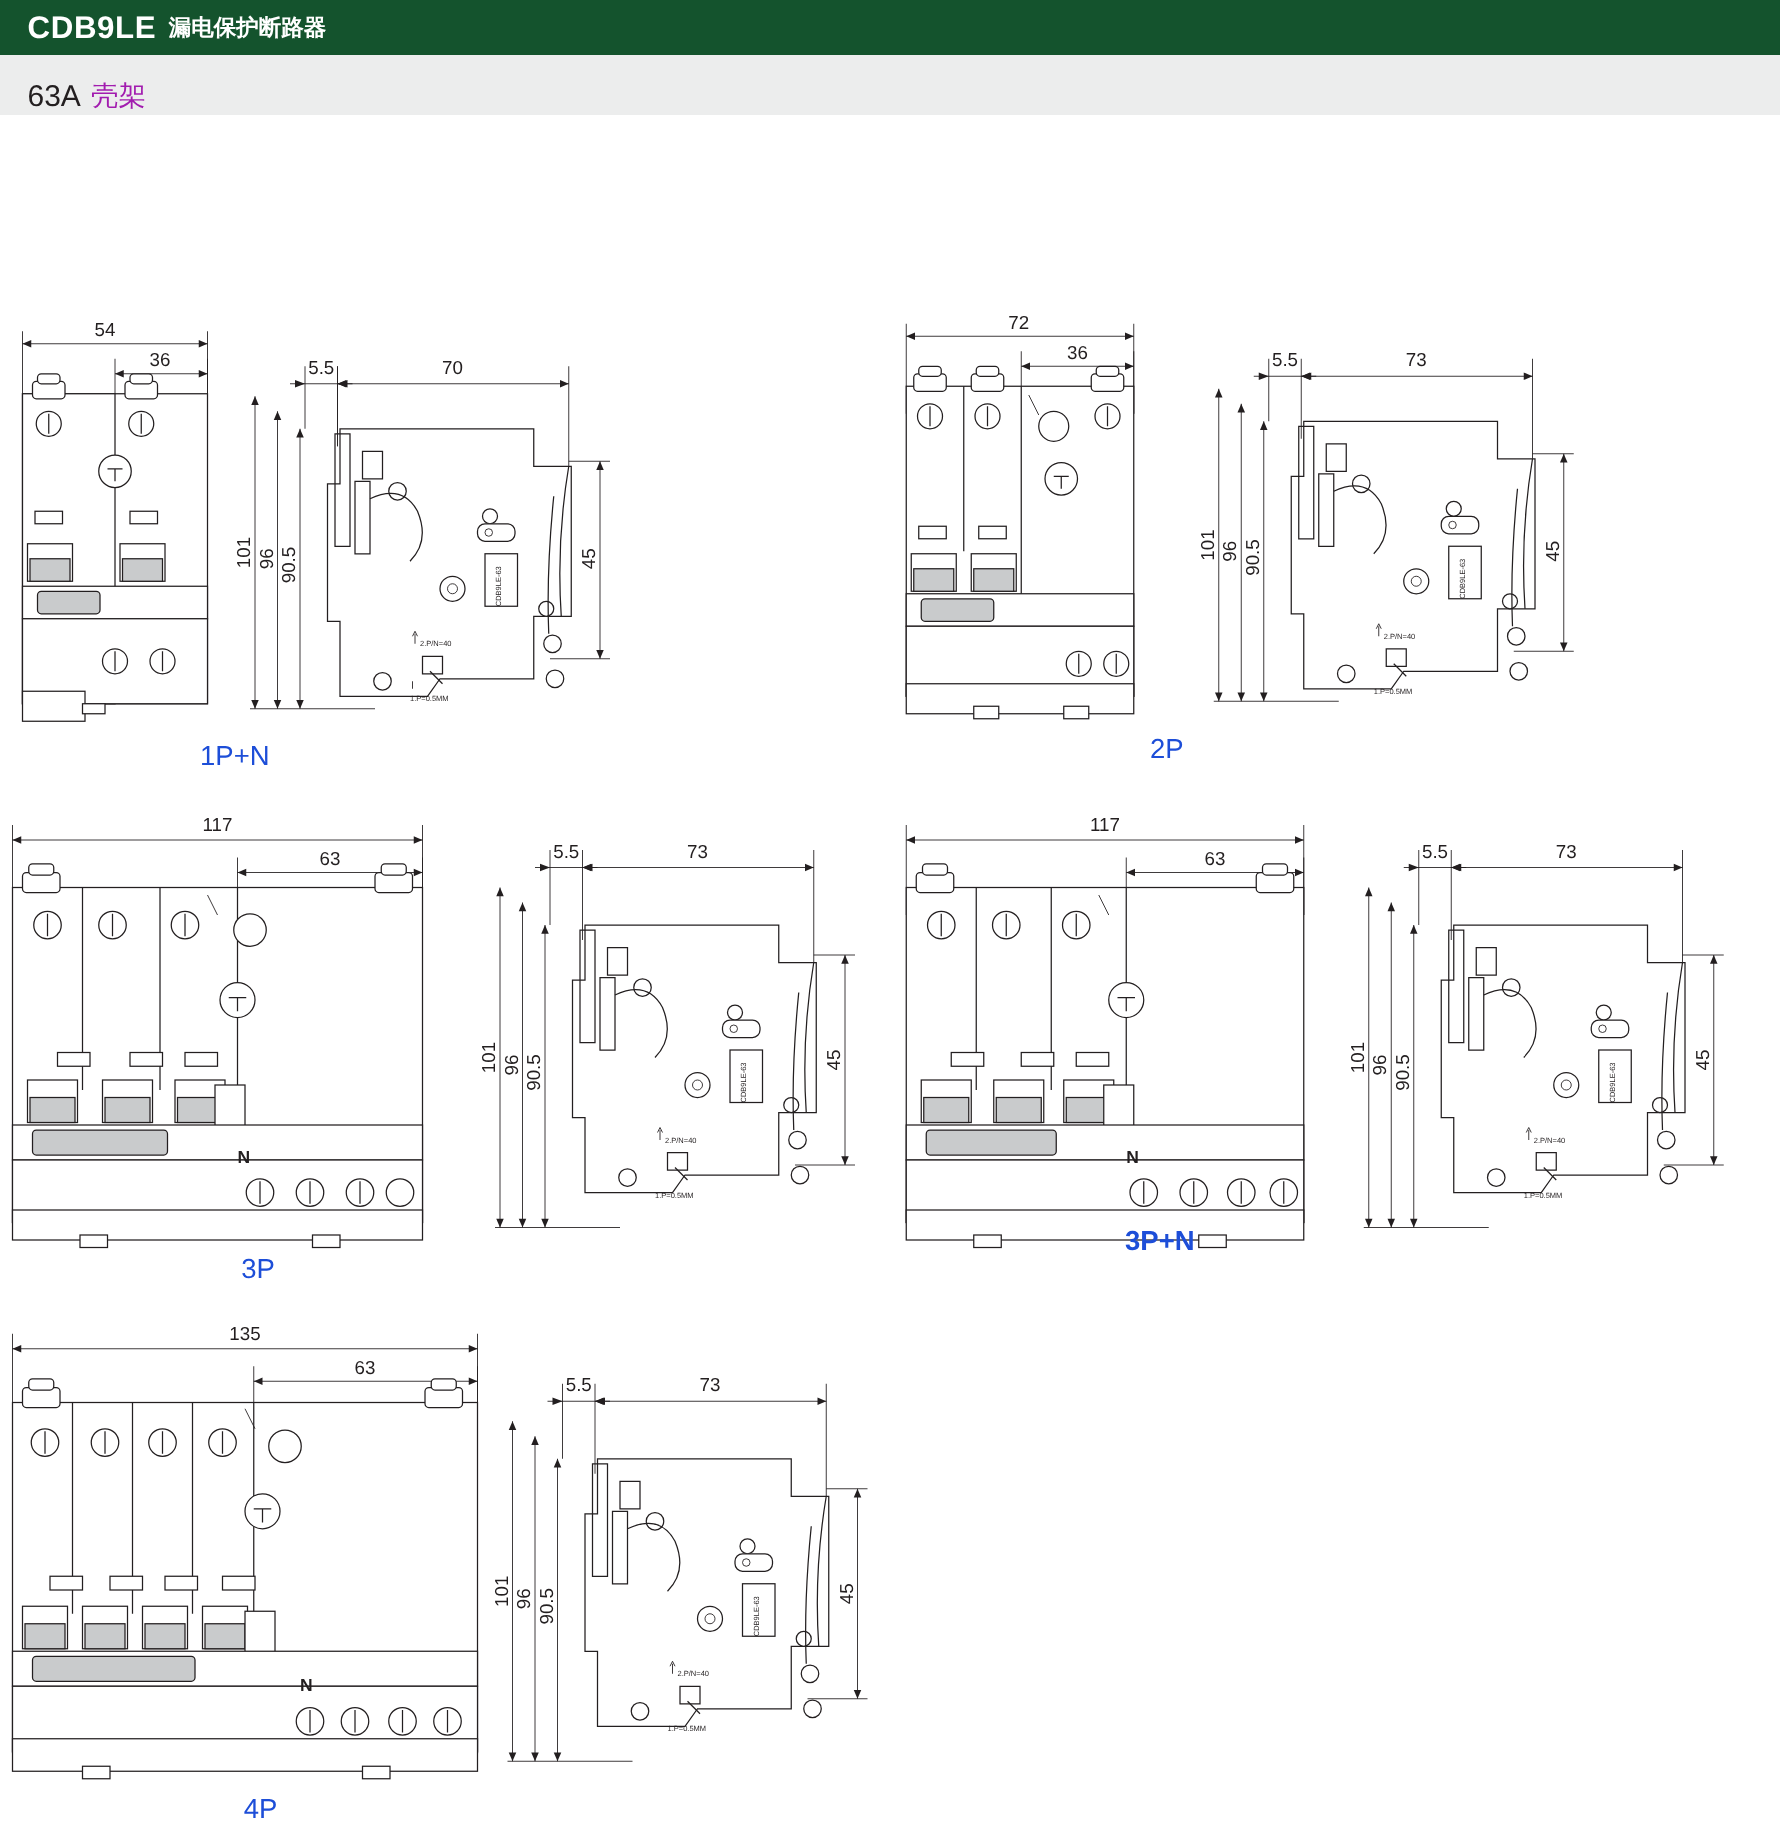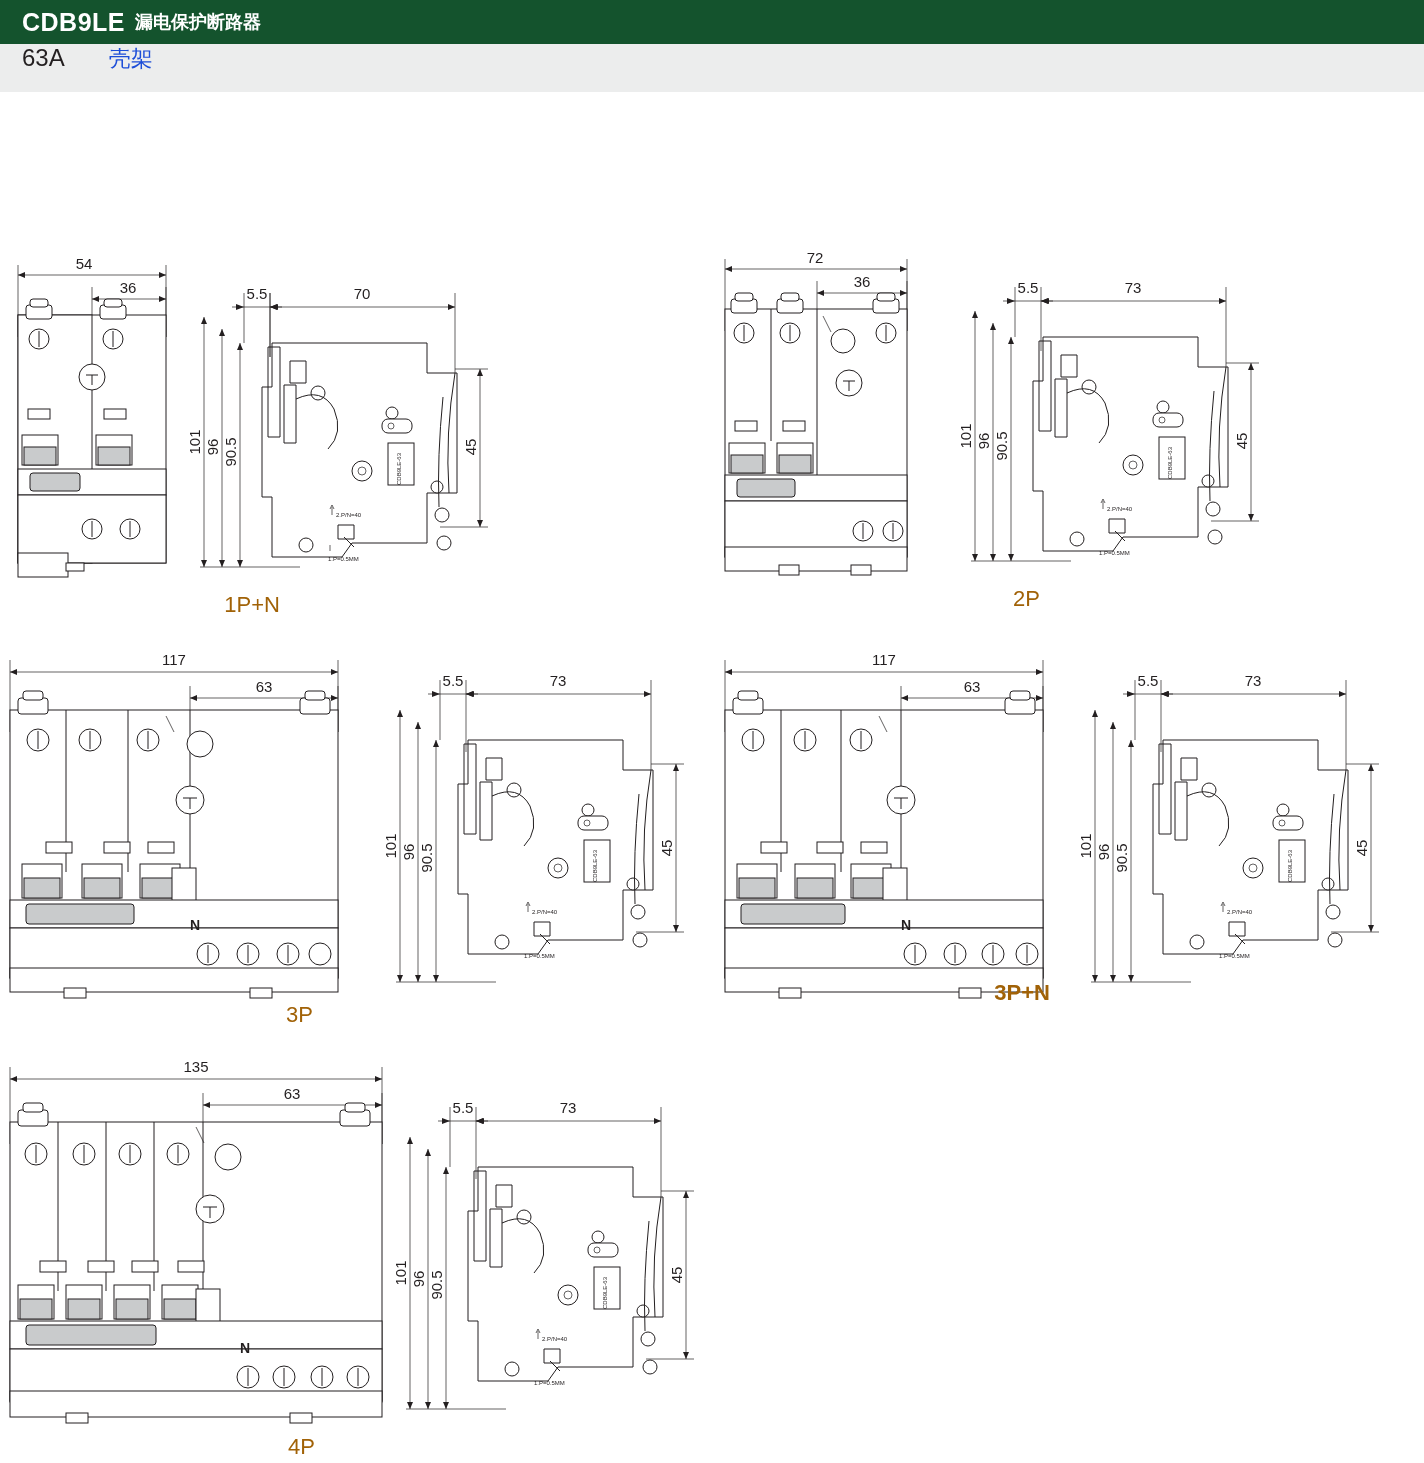--- a/index.html
+++ b/index.html
@@ -31,47 +31,46 @@
   }
   .header-bar .desc {
     font-size: 18px;
     font-weight: bold;
     margin-left: 10px;
   }
   .subheader-bar {
     height: 48px;
     background: #eceded;
     display: flex;
-    align-items: flex-start;
+    align-items: flex-end;
     padding-left: 22px;
     box-sizing: border-box;
-    gap: 36px;
   }
   .subheader-bar .amp {
     font-size: 24px;
     color: #231f20;
   }
   .subheader-bar .frame {
     font-size: 22px;
-    color: #1d4ed8;
+    color: #a21caf;
     margin-left: 8px;
   }
   .canvas {
     position: relative;
     width: 1424px;
     height: 1072px;
   }
   .fig {
     position: absolute;
   }
   .fig-caption {
     position: absolute;
     font-size: 22px;
-    color: #a16207;
-    text-align: right;
+    color: #1d4ed8;
+    text-align: left;
     white-space: nowrap;
   }
   svg { display: block; overflow: visible; }
   .ln { stroke: #231f20; stroke-width: 1; fill: none; }
   .ln-thin { stroke: #231f20; stroke-width: 0.7; fill: none; }
   .dim { stroke: #231f20; stroke-width: 0.7; fill: none; }
   .fillw { fill: #ffffff; stroke: #231f20; stroke-width: 1; }
   .filld { fill: #c9cbcc; stroke: #231f20; stroke-width: 1; }
   .dimtxt {
     font-size: 15px;

